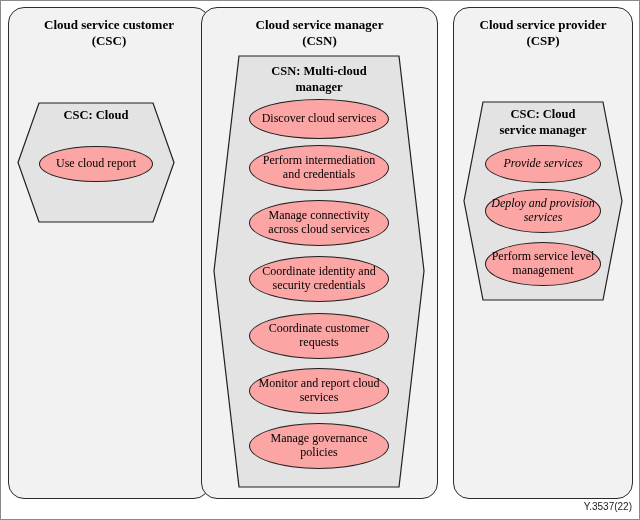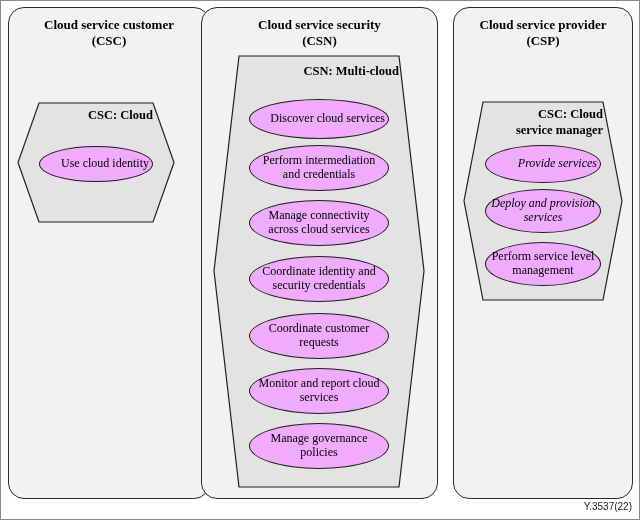--- a/index.html
+++ b/index.html
@@ -40,35 +40,35 @@
   .ctitle {
     margin-top: 9px;
     text-align: center;
     font-weight: bold;
     font-size: 13px;
     line-height: 1.25;
   }
   .ctitle span { display: block; }
   .roletitle {
     position: absolute;
-    text-align: right;
+    text-align: center;
     font-weight: bold;
     font-size: 12.5px;
     line-height: 1.25;
   }
   .roletitle span { display: block; }
   .ellipse {
     position: absolute;
     box-sizing: border-box;
-    background: #f0abfc;
+    background: #fca5a5;
     border: 1.2px solid #1f1f1f;
     border-radius: 50%;
     display: flex;
     align-items: center;
-    justify-content: flex-end;
+    justify-content: center;
     text-align: center;
     font-size: 12px;
     line-height: 1.15;
     padding: 0 3px;
   }
   .figlabel {
     position: absolute;
     right: 7px;
     top: 500px;
     font-family: "Liberation Sans", "DejaVu Sans", sans-serif;
@@ -83,21 +83,21 @@
 
   <div class="container" style="left:7px; width:202px;">
     <div class="ctitle">
       <span>Cloud service customer</span>
       <span>(CSC)</span>
     </div>
   </div>
 
   <div class="container" style="left:200px; width:237px;">
     <div class="ctitle">
-      <span>Cloud service security</span>
+      <span>Cloud service manager</span>
       <span>(CSN)</span>
     </div>
   </div>
 
   <div class="container" style="left:452px; width:180px;">
     <div class="ctitle">
       <span>Cloud service provider</span>
       <span>(CSP)</span>
     </div>
   </div>
@@ -105,25 +105,26 @@
   <svg class="shapes" width="640" height="520" viewBox="0 0 640 520">
     <polygon class="hex" points="38,102 152,102 173,161.5 152,221 38,221 17,161.5"></polygon>
     <polygon class="hex" points="238,55 398,55 423,270 398,486 238,486 213,270"></polygon>
     <polygon class="hex" points="482,101 602,101 621,200 602,299 482,299 463,200"></polygon>
   </svg>
 
   <div class="roletitle" style="left:38px; top:107px; width:114px;">
     <span>CSC: Cloud</span>
   </div>
   <div class="ellipse" style="left:38px; top:145px; width:114px; height:36px;">
-    <span>Use cloud identity</span>
+    <span>Use cloud report</span>
   </div>
 
   <div class="roletitle" style="left:238px; top:63px; width:160px;">
     <span>CSN: Multi-cloud</span>
+    <span>manager</span>
   </div>
   <div class="ellipse" style="left:248px; top:98px; width:140px; height:40px;">
     <span>Discover cloud services</span>
   </div>
   <div class="ellipse" style="left:248px; top:144px; width:140px; height:46px;">
     <span>Perform intermediation and credentials</span>
   </div>
   <div class="ellipse" style="left:248px; top:199px; width:140px; height:46px;">
     <span>Manage connectivity across cloud services</span>
   </div>

